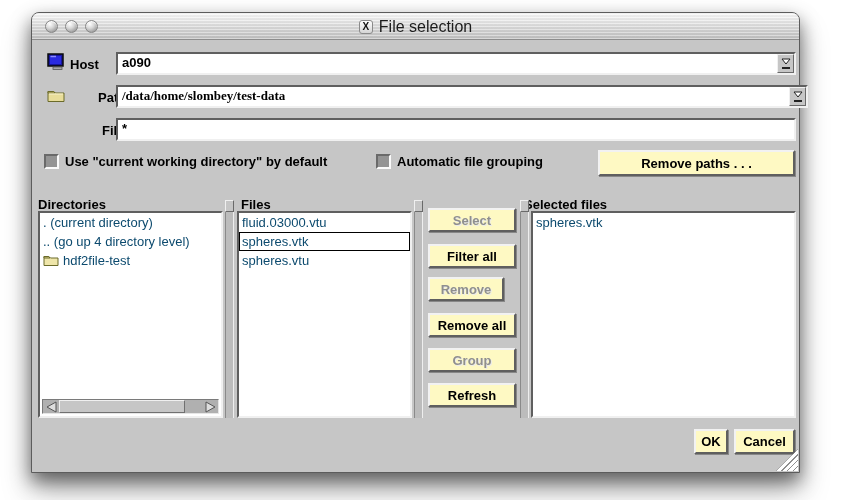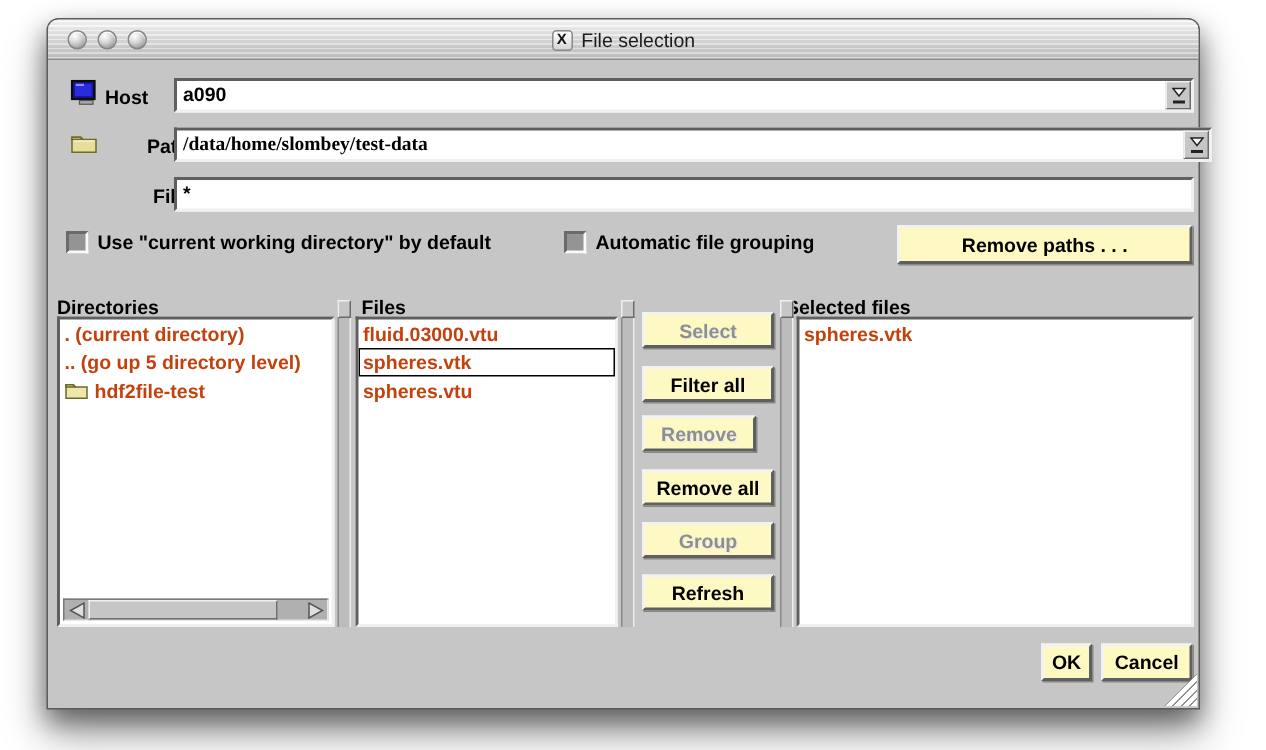--- a/index.html
+++ b/index.html
@@ -17,21 +17,21 @@
     border-bottom:1px solid #8d8d8d;}
   .lights{position:absolute;left:13px;top:7px;display:flex;gap:7px;}
   .light{width:13px;height:13px;border-radius:50%;border:1px solid #858585;
     background:radial-gradient(circle at 35% 28%, #ffffff, #d7d7d7 40%, #9e9e9e 78%, #c0c0c0);
     box-shadow:inset 0 1px 1px rgba(255,255,255,.9);}
   .title-wrap{position:absolute;left:0;right:0;top:0;height:27px;display:flex;
     align-items:center;justify-content:center;gap:6px;}
   .app-icon{width:14px;height:14px;border:1px solid #8a8a8a;border-radius:3px;
     background:linear-gradient(#ffffff,#d5d5d5);display:flex;align-items:center;justify-content:center;
     font-size:10px;font-weight:bold;color:#111;line-height:1;}
-  .title-text{font-size:13px;color:#1c1c1c;}
+  .title-text{font-size:16px;color:#1c1c1c;}
   .lbl{position:absolute;font-size:13px;font-weight:bold;color:#000;white-space:nowrap;}
 
   .textfield{position:absolute;height:23px;background:#fff;border:2px solid;
     border-color:#5f5f5f #f0f0f0 #f0f0f0 #5f5f5f;font-size:13px;font-weight:bold;color:#000;
     padding:1px 20px 0 4px;white-space:nowrap;overflow:hidden;}
   .textfield.nocombo{padding-right:4px;}
   .combo-btn{position:absolute;right:0;top:0;bottom:0;width:17px;background:#c6c6c6;
     border:1px solid;border-color:#f0f0f0 #6a6a6a #6a6a6a #f0f0f0;
     display:flex;flex-direction:column;align-items:center;justify-content:center;gap:2px;}
   .combo-dash{width:8px;height:2px;background:#222;}
@@ -41,21 +41,21 @@
 
   .btn{position:absolute;display:flex;align-items:center;justify-content:center;
     background:#fef9c3;border:2px solid;border-color:#f2f2f2 #5f5f5f #5f5f5f #f2f2f2;
     box-shadow:1px 1px 0 rgba(60,60,60,.45);
     font-size:13px;font-weight:bold;color:#000;white-space:nowrap;}
   .btn.disabled{color:#8f8f8f;text-shadow:1px 1px 0 #ebebeb;}
 
   .listbox{position:absolute;top:198px;height:207px;background:#fff;border:2px solid;
     border-color:#5f5f5f #f0f0f0 #f0f0f0 #5f5f5f;overflow:hidden;}
   .list-row{height:19px;display:flex;align-items:center;gap:4px;padding:0 3px;
-    font-size:13px;font-weight:bold;color:#c2410c;white-space:nowrap;overflow:hidden;text-align:right;}
+    font-size:13px;font-weight:normal;color:#0c4a6e;white-space:nowrap;overflow:hidden;text-align:right;}
   .list-row.focused{border:1px solid #000;padding:0 2px;}
 
   
   .vstrip{position:absolute;top:187px;height:218px;width:9px;background:#bcbcbc;
     border-left:1px solid #8a8a8a;border-right:1px solid #eeeeee;}
   .vthumb{position:absolute;top:0;left:-1px;width:9px;height:12px;background:#c6c6c6;
     border:1px solid;border-color:#f0f0f0 #6a6a6a #6a6a6a #f0f0f0;}
 
   
   .hscroll{position:absolute;left:2px;right:2px;bottom:2px;height:15px;display:flex;
@@ -138,21 +138,21 @@
 
   <div class="lbl" style="left:6px;top:184px;">Directories</div>
   <div class="lbl" style="left:209px;top:184px;">Files</div>
   <div class="lbl" style="left:492px;top:184px;">Selected files</div>
 
   <div class="listbox" style="left:6px;width:185px;">
     <div class="list-row">
       <span>. (current directory)</span>
     </div>
     <div class="list-row">
-      <span>.. (go up 5 directory level)</span>
+      <span>.. (go up 4 directory level)</span>
     </div>
     <div class="list-row">
       <span>
         <svg width="16" height="13" viewBox="0 0 16 13">
           <path d="M1 2.5 L1 11.5 L15 11.5 L15 4 L7.5 4 L6 2.5 Z" fill="#efe6aa" stroke="#6b6b2a" stroke-width="1"></path>
           <path d="M1 2.5 L5.5 2.5 L7 4 L1 4 Z" fill="#ddd08a" stroke="#6b6b2a" stroke-width="1"></path>
         </svg>
       </span>
       <span>hdf2file-test</span>
     </div>

